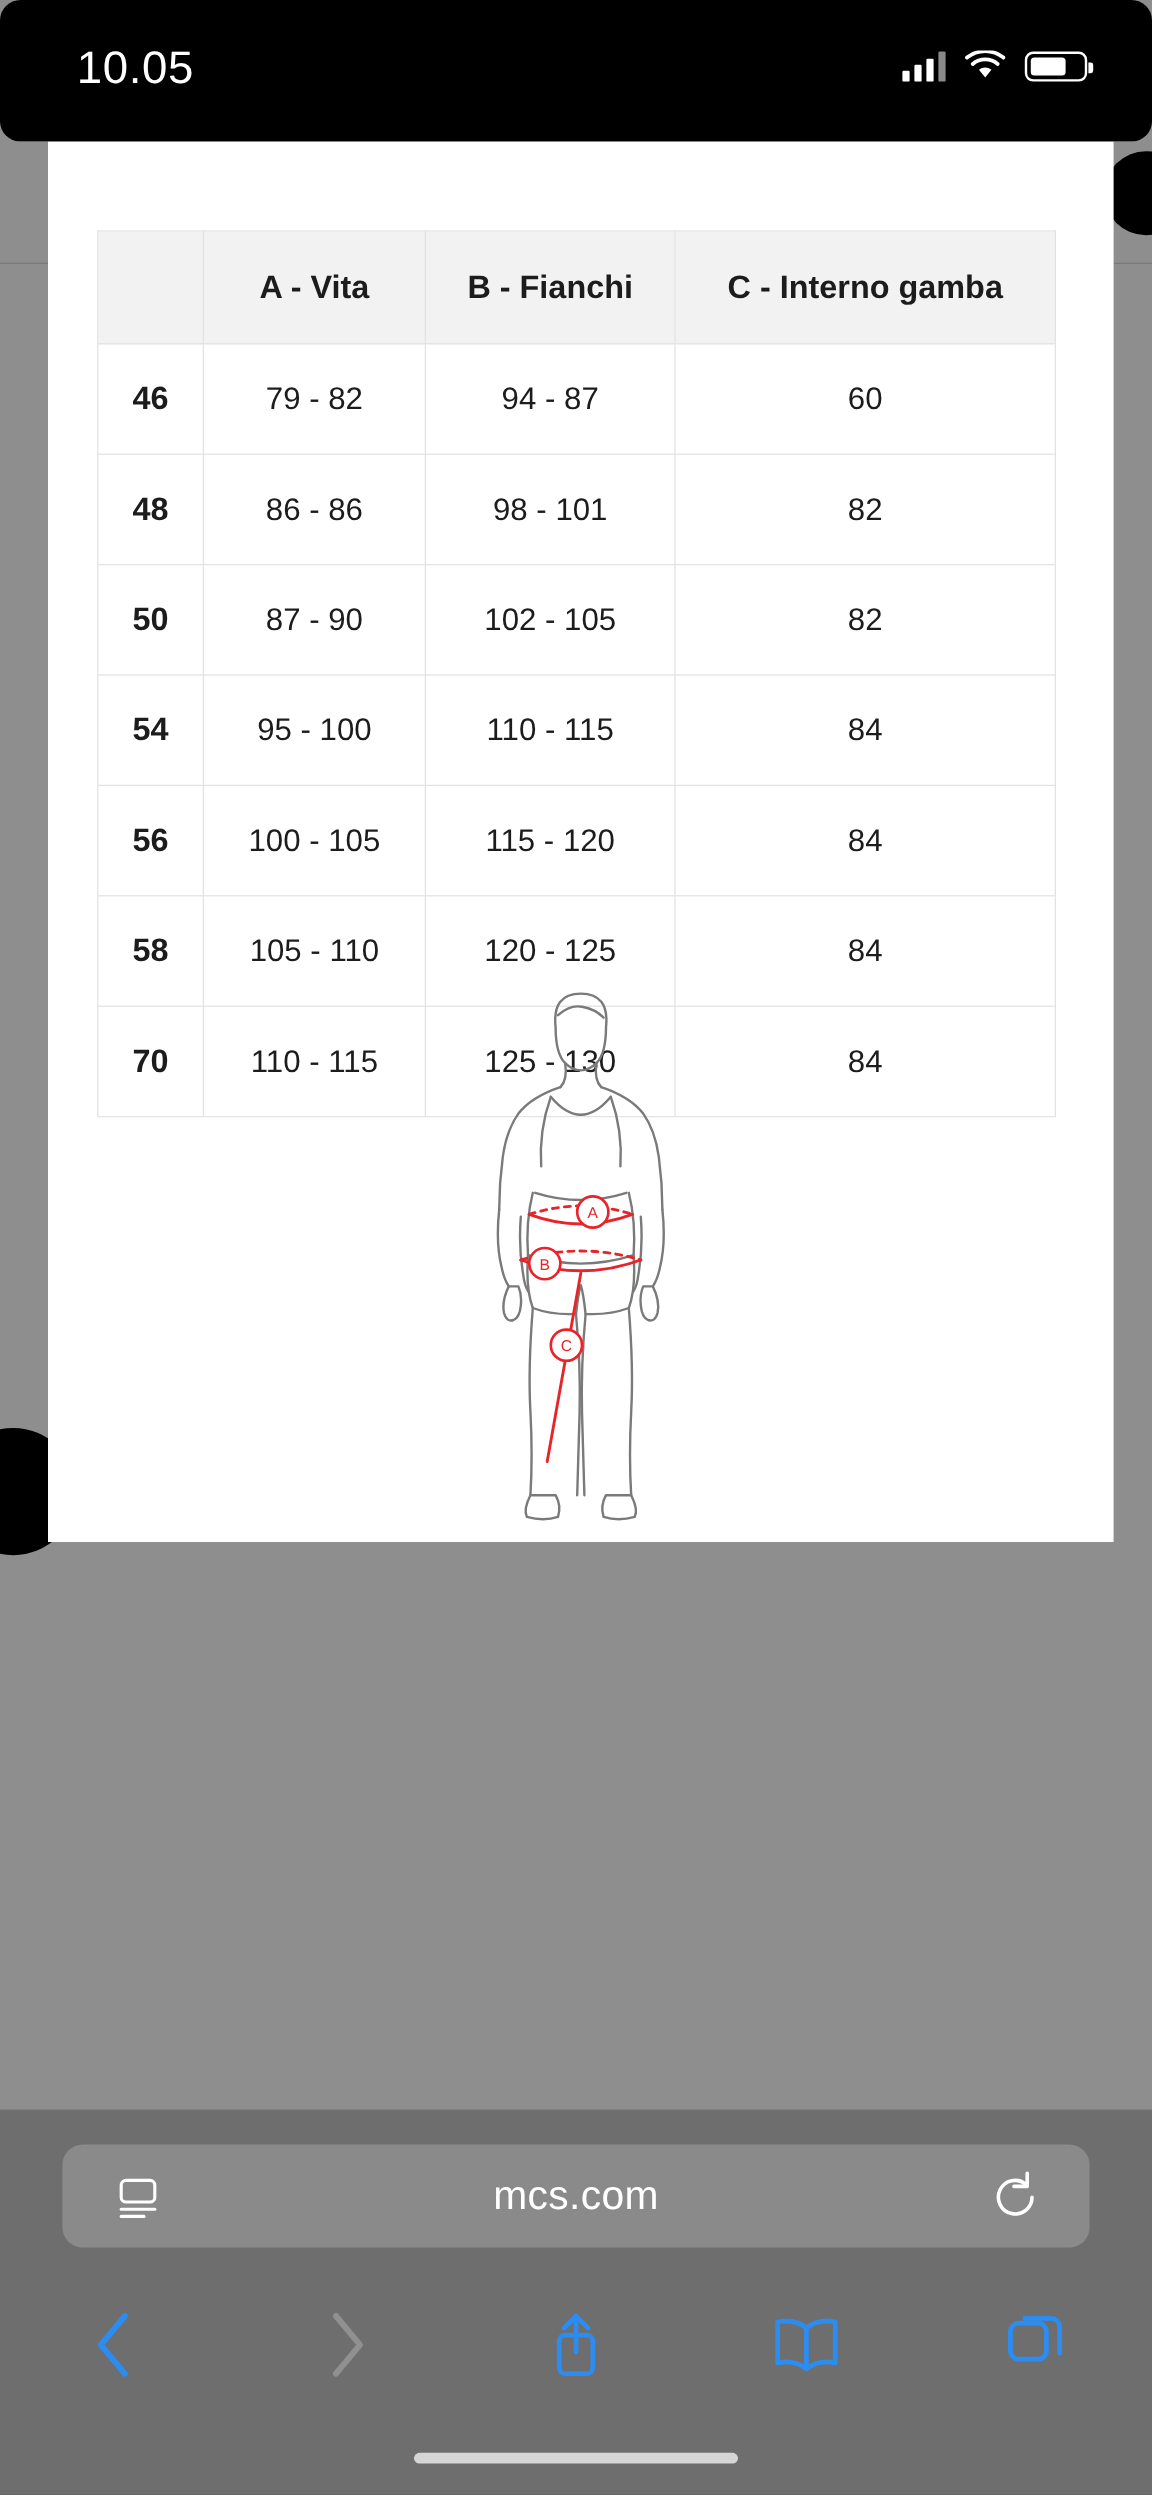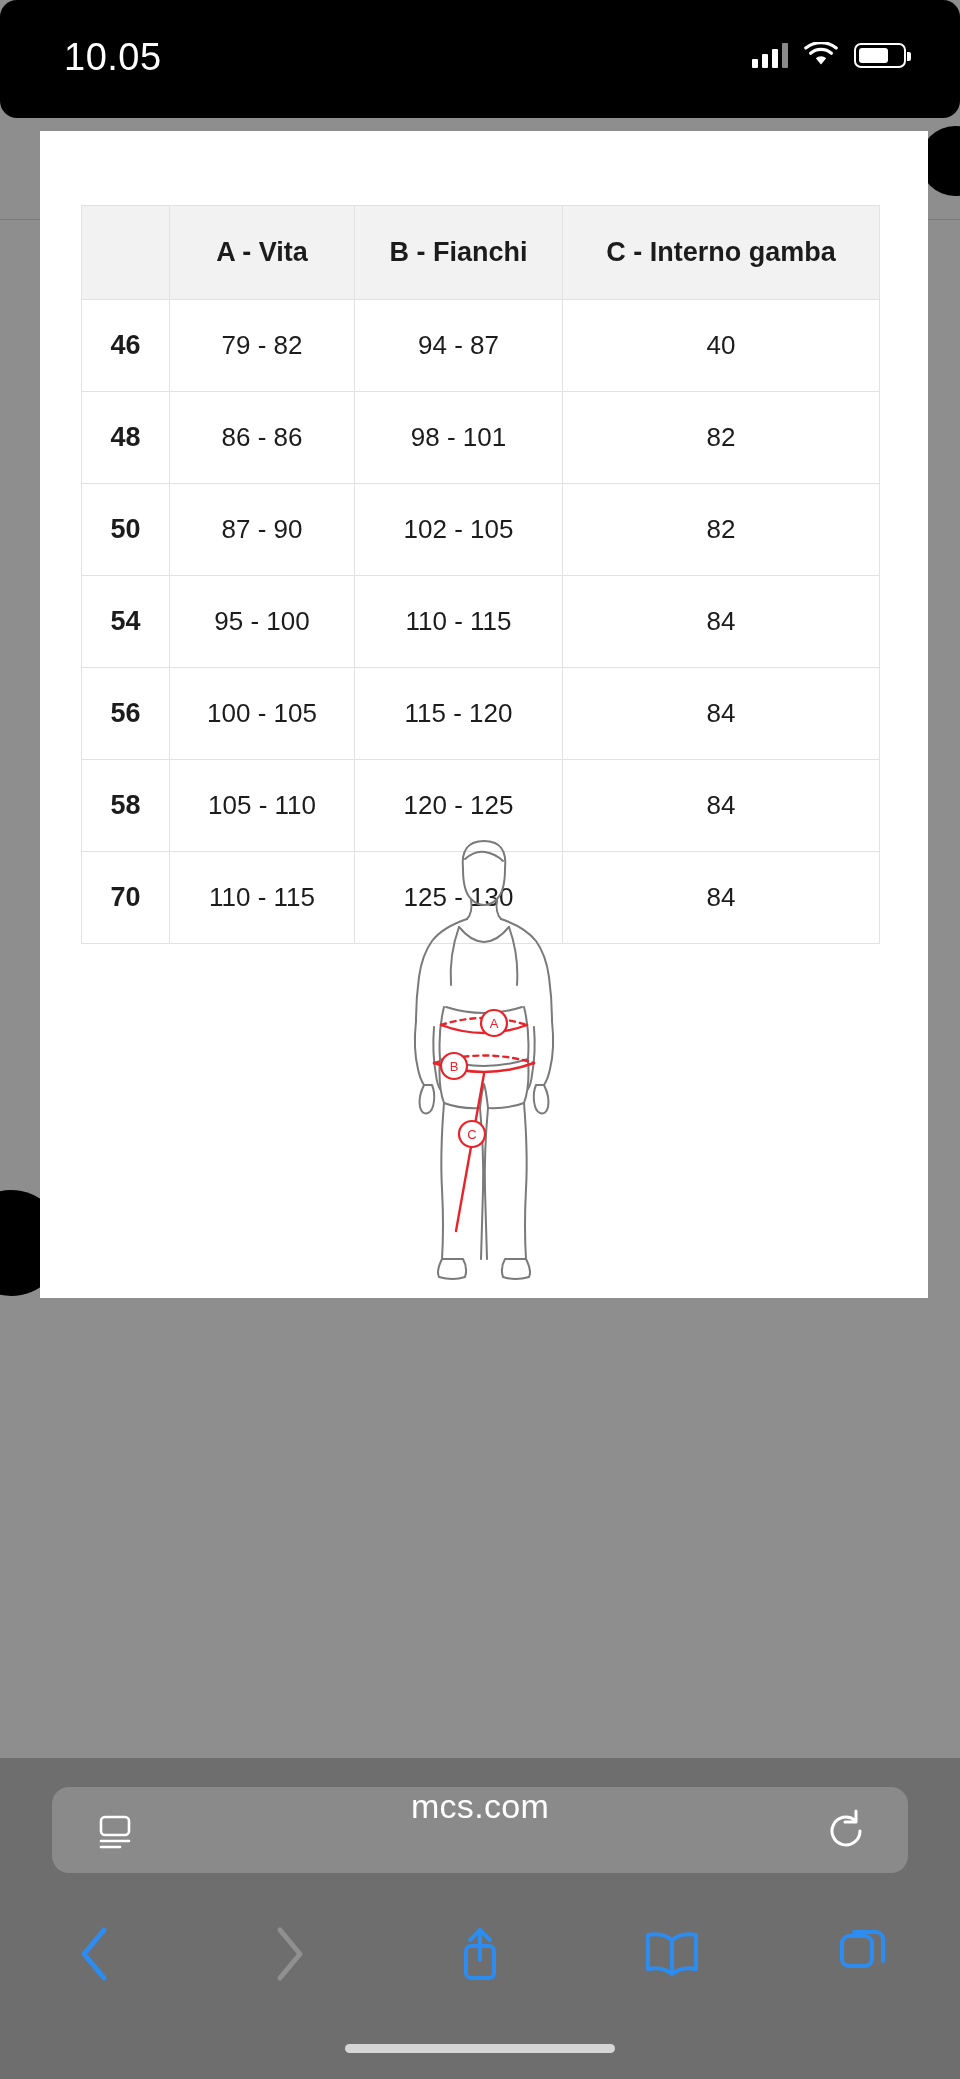--- a/index.html
+++ b/index.html
@@ -94,21 +94,21 @@
   .bg-notch-left {
     position: absolute;
     left: -42px; top: 1072px;
     width: 106px; height: 106px;
     background: #000;
     border-radius: 50%;
   }
 
   .sheet {
     position: absolute;
-    left: 40px; top: 13px;
+    left: 40px; top: 0px;
     width: 888px;
     height: 1167px;
     background: #fff;
   }
 
   
   .size-table {
     position: absolute;
     left: 41px; top: 74px;
     width: 798px;
@@ -159,21 +159,21 @@
     height: 321px;
     background: #6e6e6e;
   }
   .url-bar {
     position: absolute;
     left: 52px; top: 29px;
     width: 856px; height: 86px;
     background: #8a8a8a;
     border-radius: 17px;
     display: flex;
-    align-items: flex-start;
+    align-items: center;
   }
   .url-text {
     flex: 1;
     text-align: center;
     color: #fff;
     font-size: 34px;
     letter-spacing: 0.3px;
   }
   .reader-icon { position: absolute; left: 40px; top: 22px; }
   .reload-icon { position: absolute; right: 38px; top: 20px; }
@@ -249,21 +249,21 @@
             <th>A - Vita</th>
             <th>B - Fianchi</th>
             <th>C - Interno gamba</th>
           </tr>
         </thead>
         <tbody>
           <tr>
             <td class="sz">46</td>
             <td>79 - 82</td>
             <td>94 - 87</td>
-            <td>40</td>
+            <td>60</td>
           </tr>
           <tr>
             <td class="sz">48</td>
             <td>86 - 86</td>
             <td>98 - 101</td>
             <td>82</td>
           </tr>
           <tr>
             <td class="sz">50</td>
             <td>87 - 90</td>

